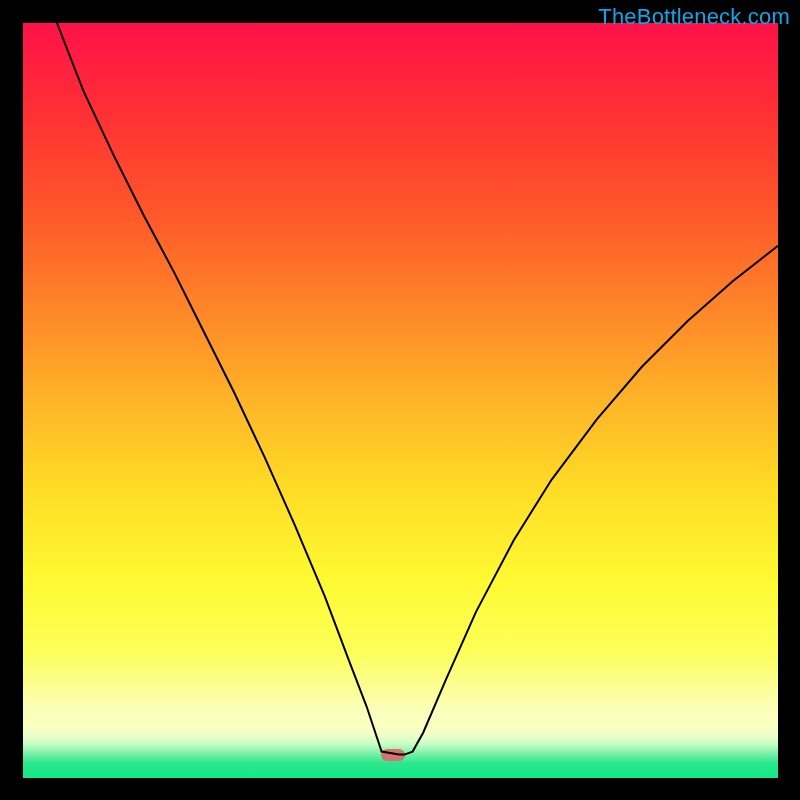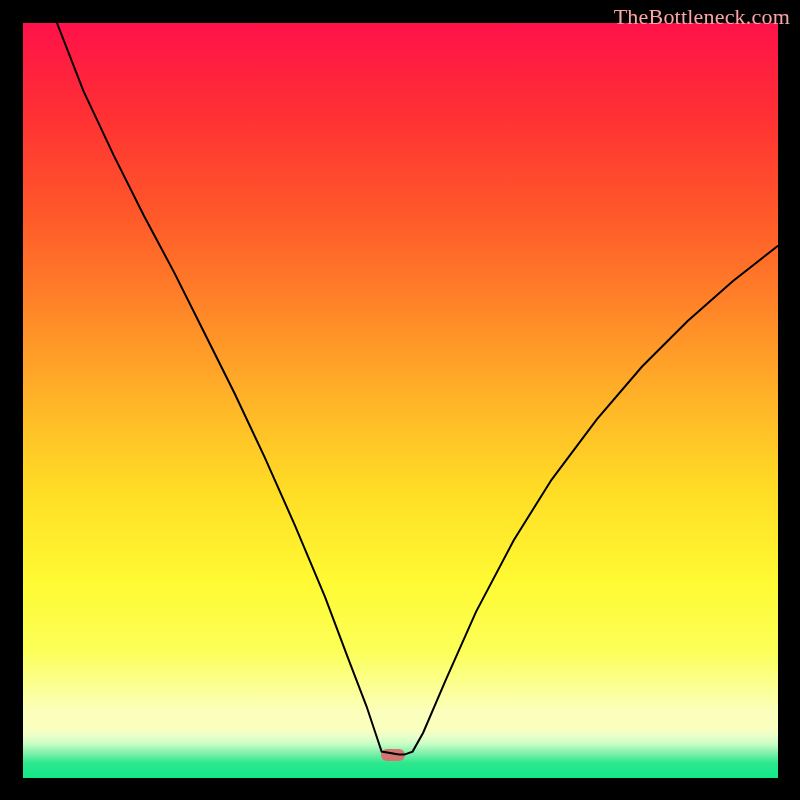--- a/index.html
+++ b/index.html
@@ -3,23 +3,23 @@
 <meta charset="utf-8">
 <style>
   * { margin: 0; padding: 0; box-sizing: border-box; }
   html, body { width: 800px; height: 800px; overflow: hidden; }
   body { background: #000; }
 
   .watermark {
     position: absolute;
     top: 4px;
     right: 10px;
-    font-family: Liberation Serif, serif;
+    font-family: Liberation Sans, sans-serif;
     font-size: 22px;
-    color: #fca5a5;
+    color: #0ea5e9;
     letter-spacing: 0.2px;
     z-index: 20;
   }
 
   .plot-wrap {
     position: absolute;
     left: 23px;
     top: 23px;
     width: 755px;
     height: 755px;

